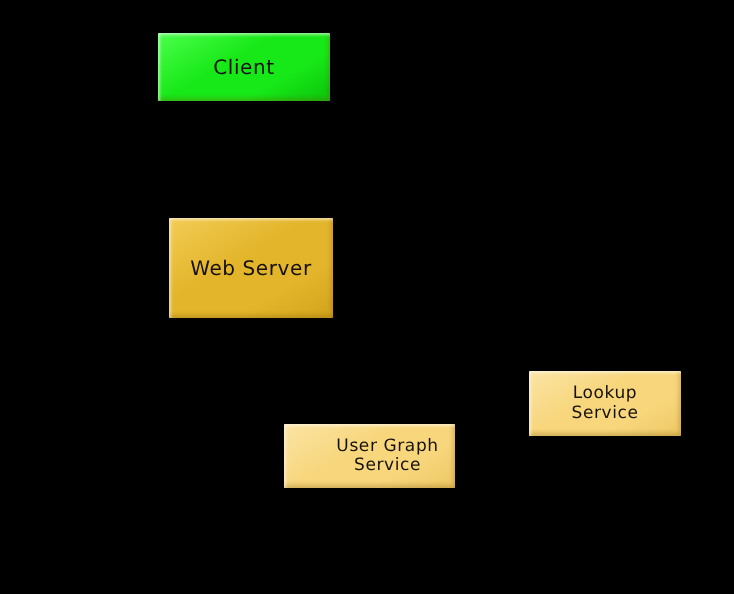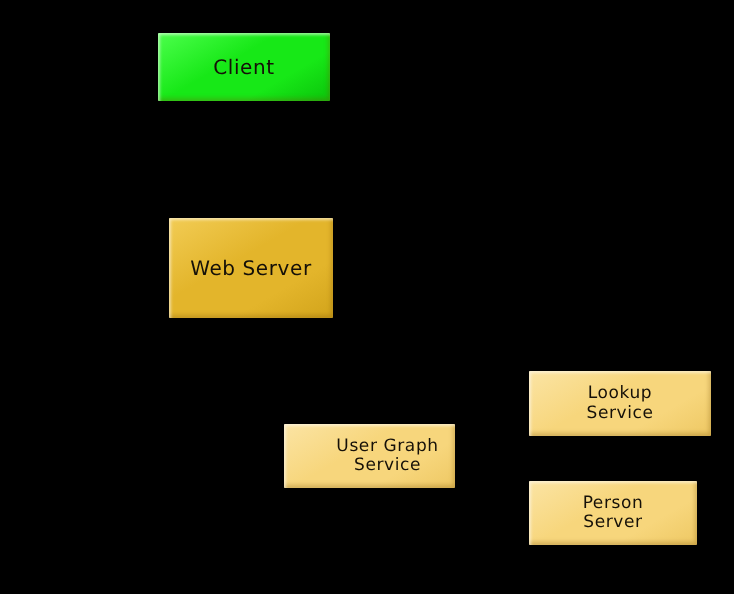--- a/index.html
+++ b/index.html
@@ -61,23 +61,19 @@
   <div class="node" style="left: 158px; top: 218px; width: 164px; height: 100px; font-size: 20px; color: rgb(21, 16, 8); background: linear-gradient(150deg, rgb(242, 204, 85) 0%, rgb(227, 181, 43) 42%, rgb(227, 181, 43) 70%, rgb(210, 164, 27) 100%); margin-left: 11px;">
     <span class="label">Web Server</span>
   </div>
 
   <div class="node" style="left: 284px; top: 424px; width: 171px; height: 64px; font-size: 17px; color: rgb(21, 16, 8); background: linear-gradient(150deg, rgb(251, 228, 164) 0%, rgb(247, 214, 124) 42%, rgb(247, 214, 124) 70%, rgb(238, 200, 99) 100%); padding-left: 42px;">
     <span class="label">User Graph
 Service</span>
   </div>
 
 
-  <div class="node" style="left: 529px; top: 371px; width: 182px; height: 65px; font-size: 17px; color: rgb(21, 16, 8); background: linear-gradient(150deg, rgb(251, 228, 164) 0%, rgb(247, 214, 124) 42%, rgb(247, 214, 124) 70%, rgb(238, 200, 99) 100%);">
+  <div class="node" style="left: 529px; top: 371px; width: 152px; height: 65px; font-size: 17px; color: rgb(21, 16, 8); background: linear-gradient(150deg, rgb(251, 228, 164) 0%, rgb(247, 214, 124) 42%, rgb(247, 214, 124) 70%, rgb(238, 200, 99) 100%);">
     <span class="label">Lookup
 Service</span>
   </div>
 
-  <div class="node" style="left: 529px; top: 481px; width: 168px; height: 64px; font-size: 17px; color: rgb(21, 16, 8); background: linear-gradient(150deg, rgb(251, 228, 164) 0%, rgb(247, 214, 124) 42%, rgb(247, 214, 124) 70%, rgb(238, 200, 99) 100%);">
-    <span class="label">Person
-Server</span>
-  </div>
 
 </div>
 
 </body></html>

